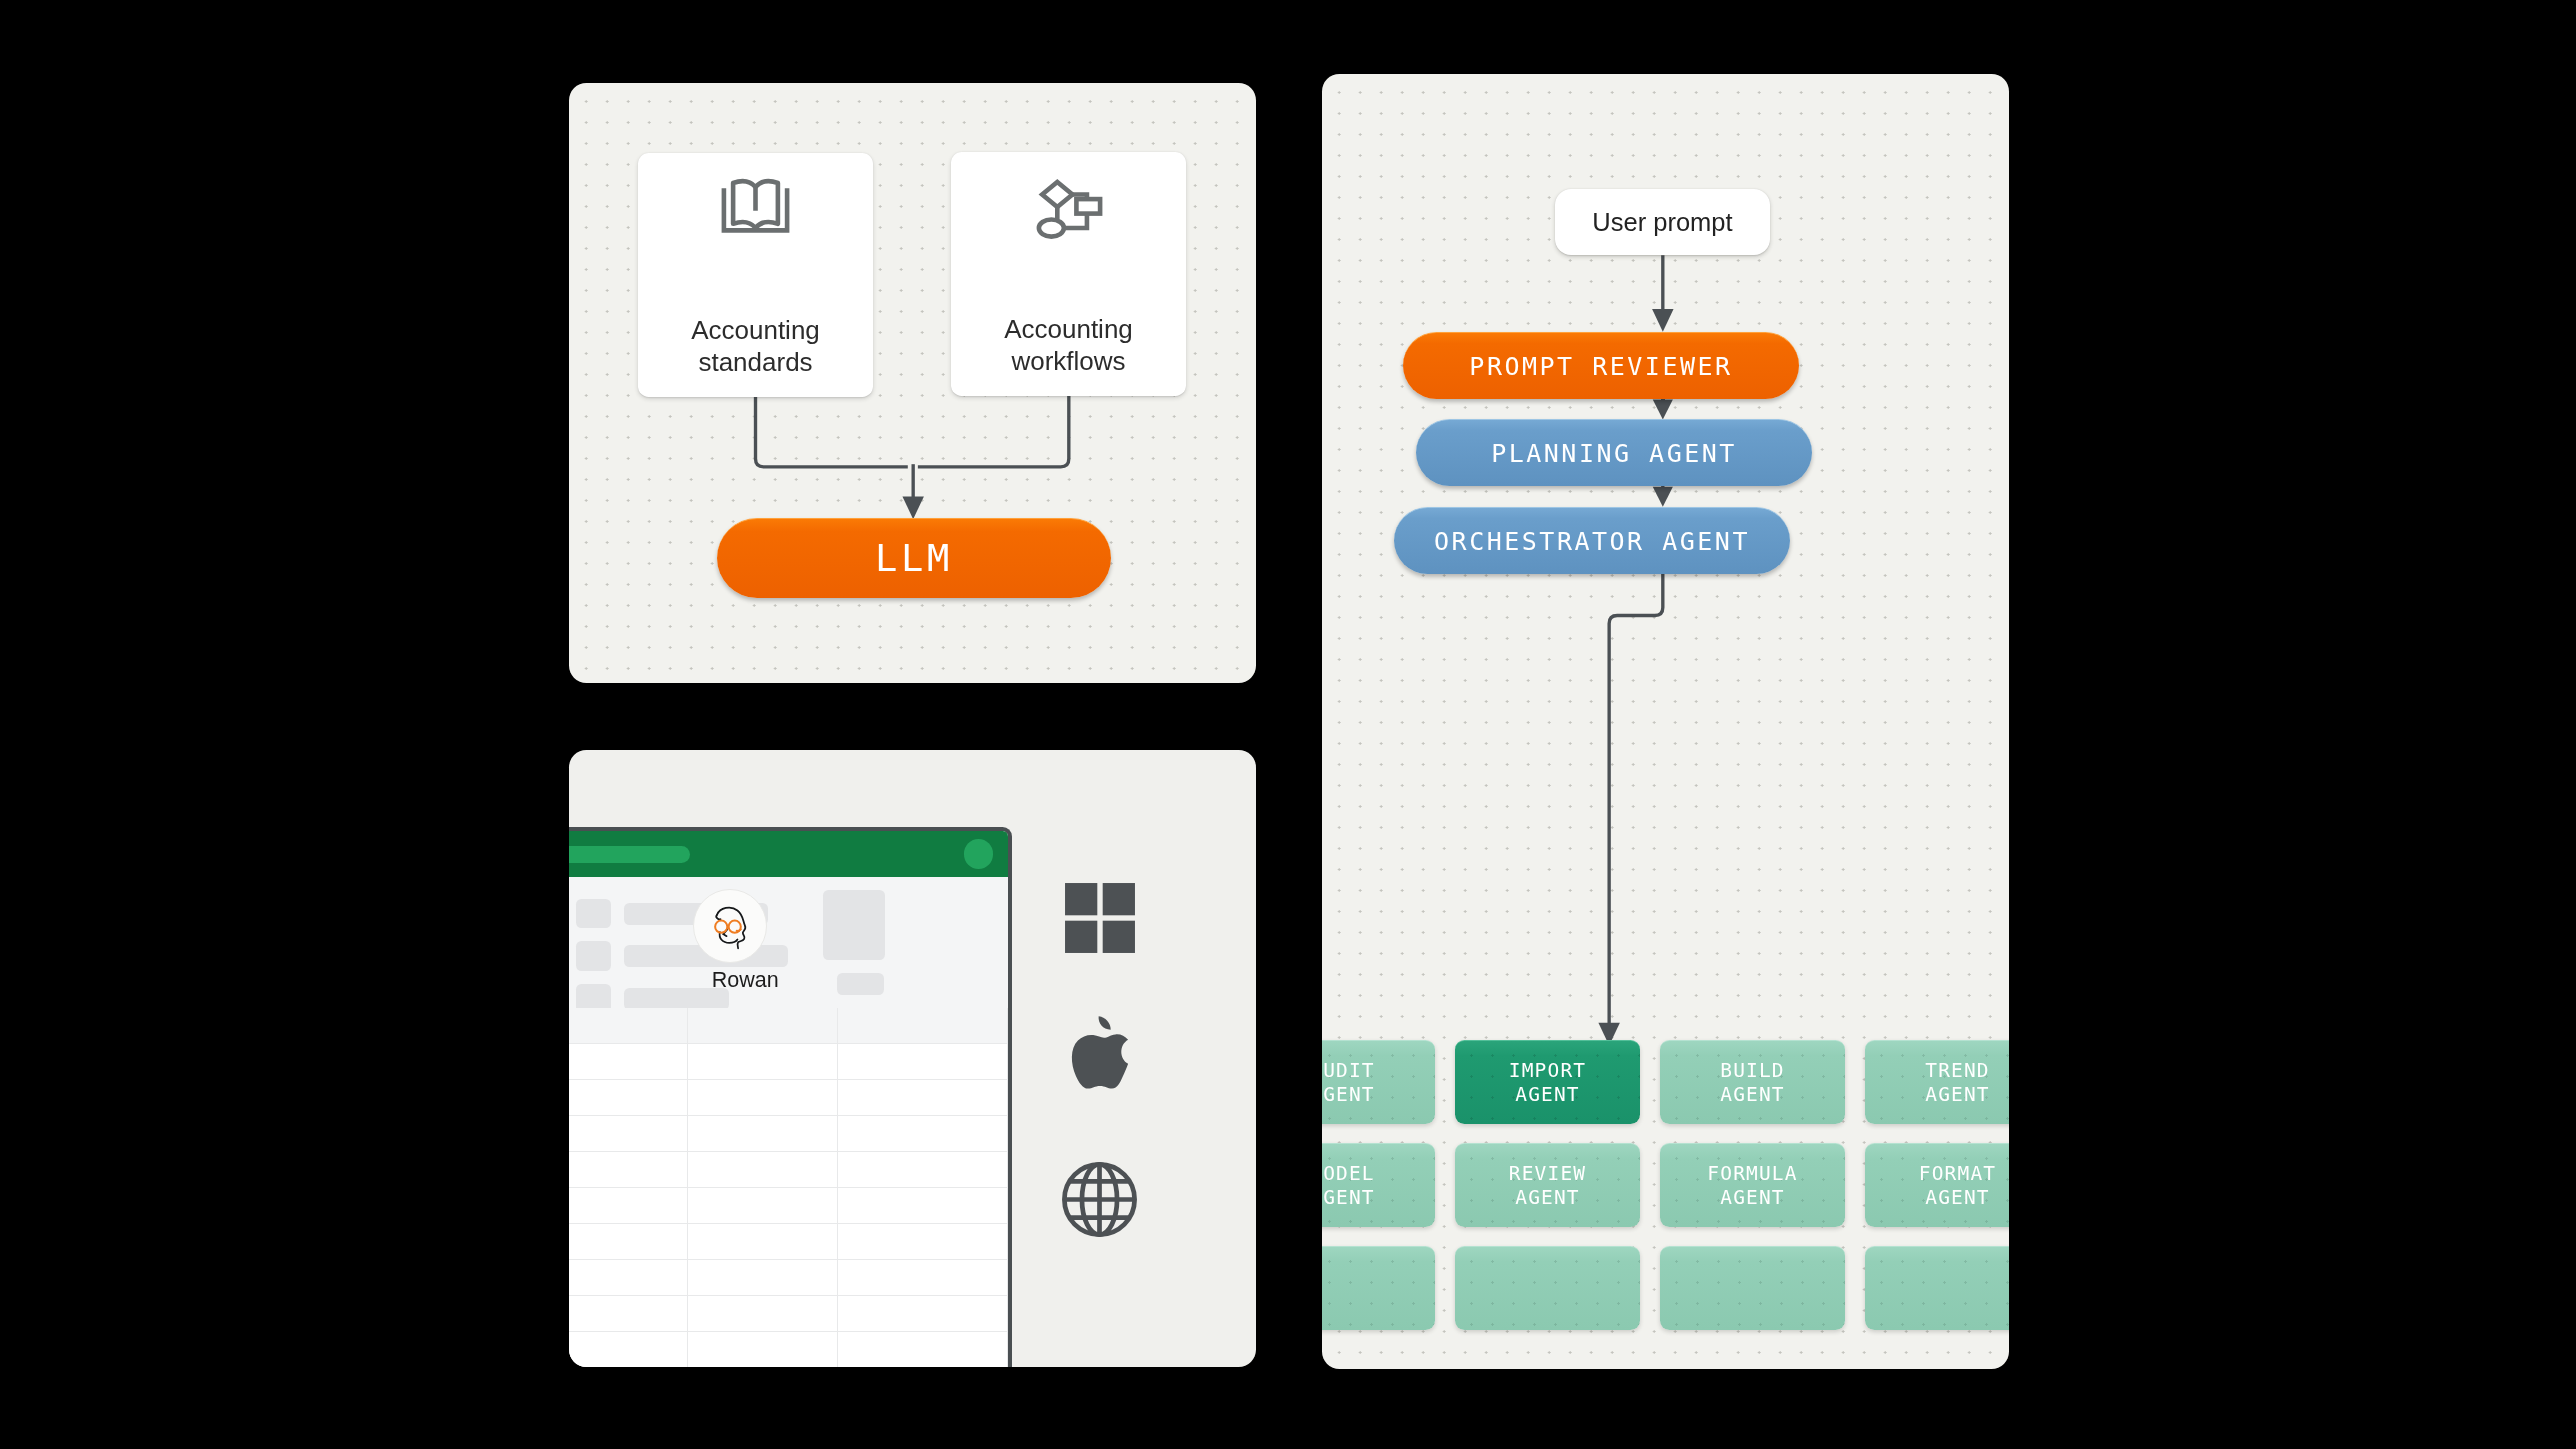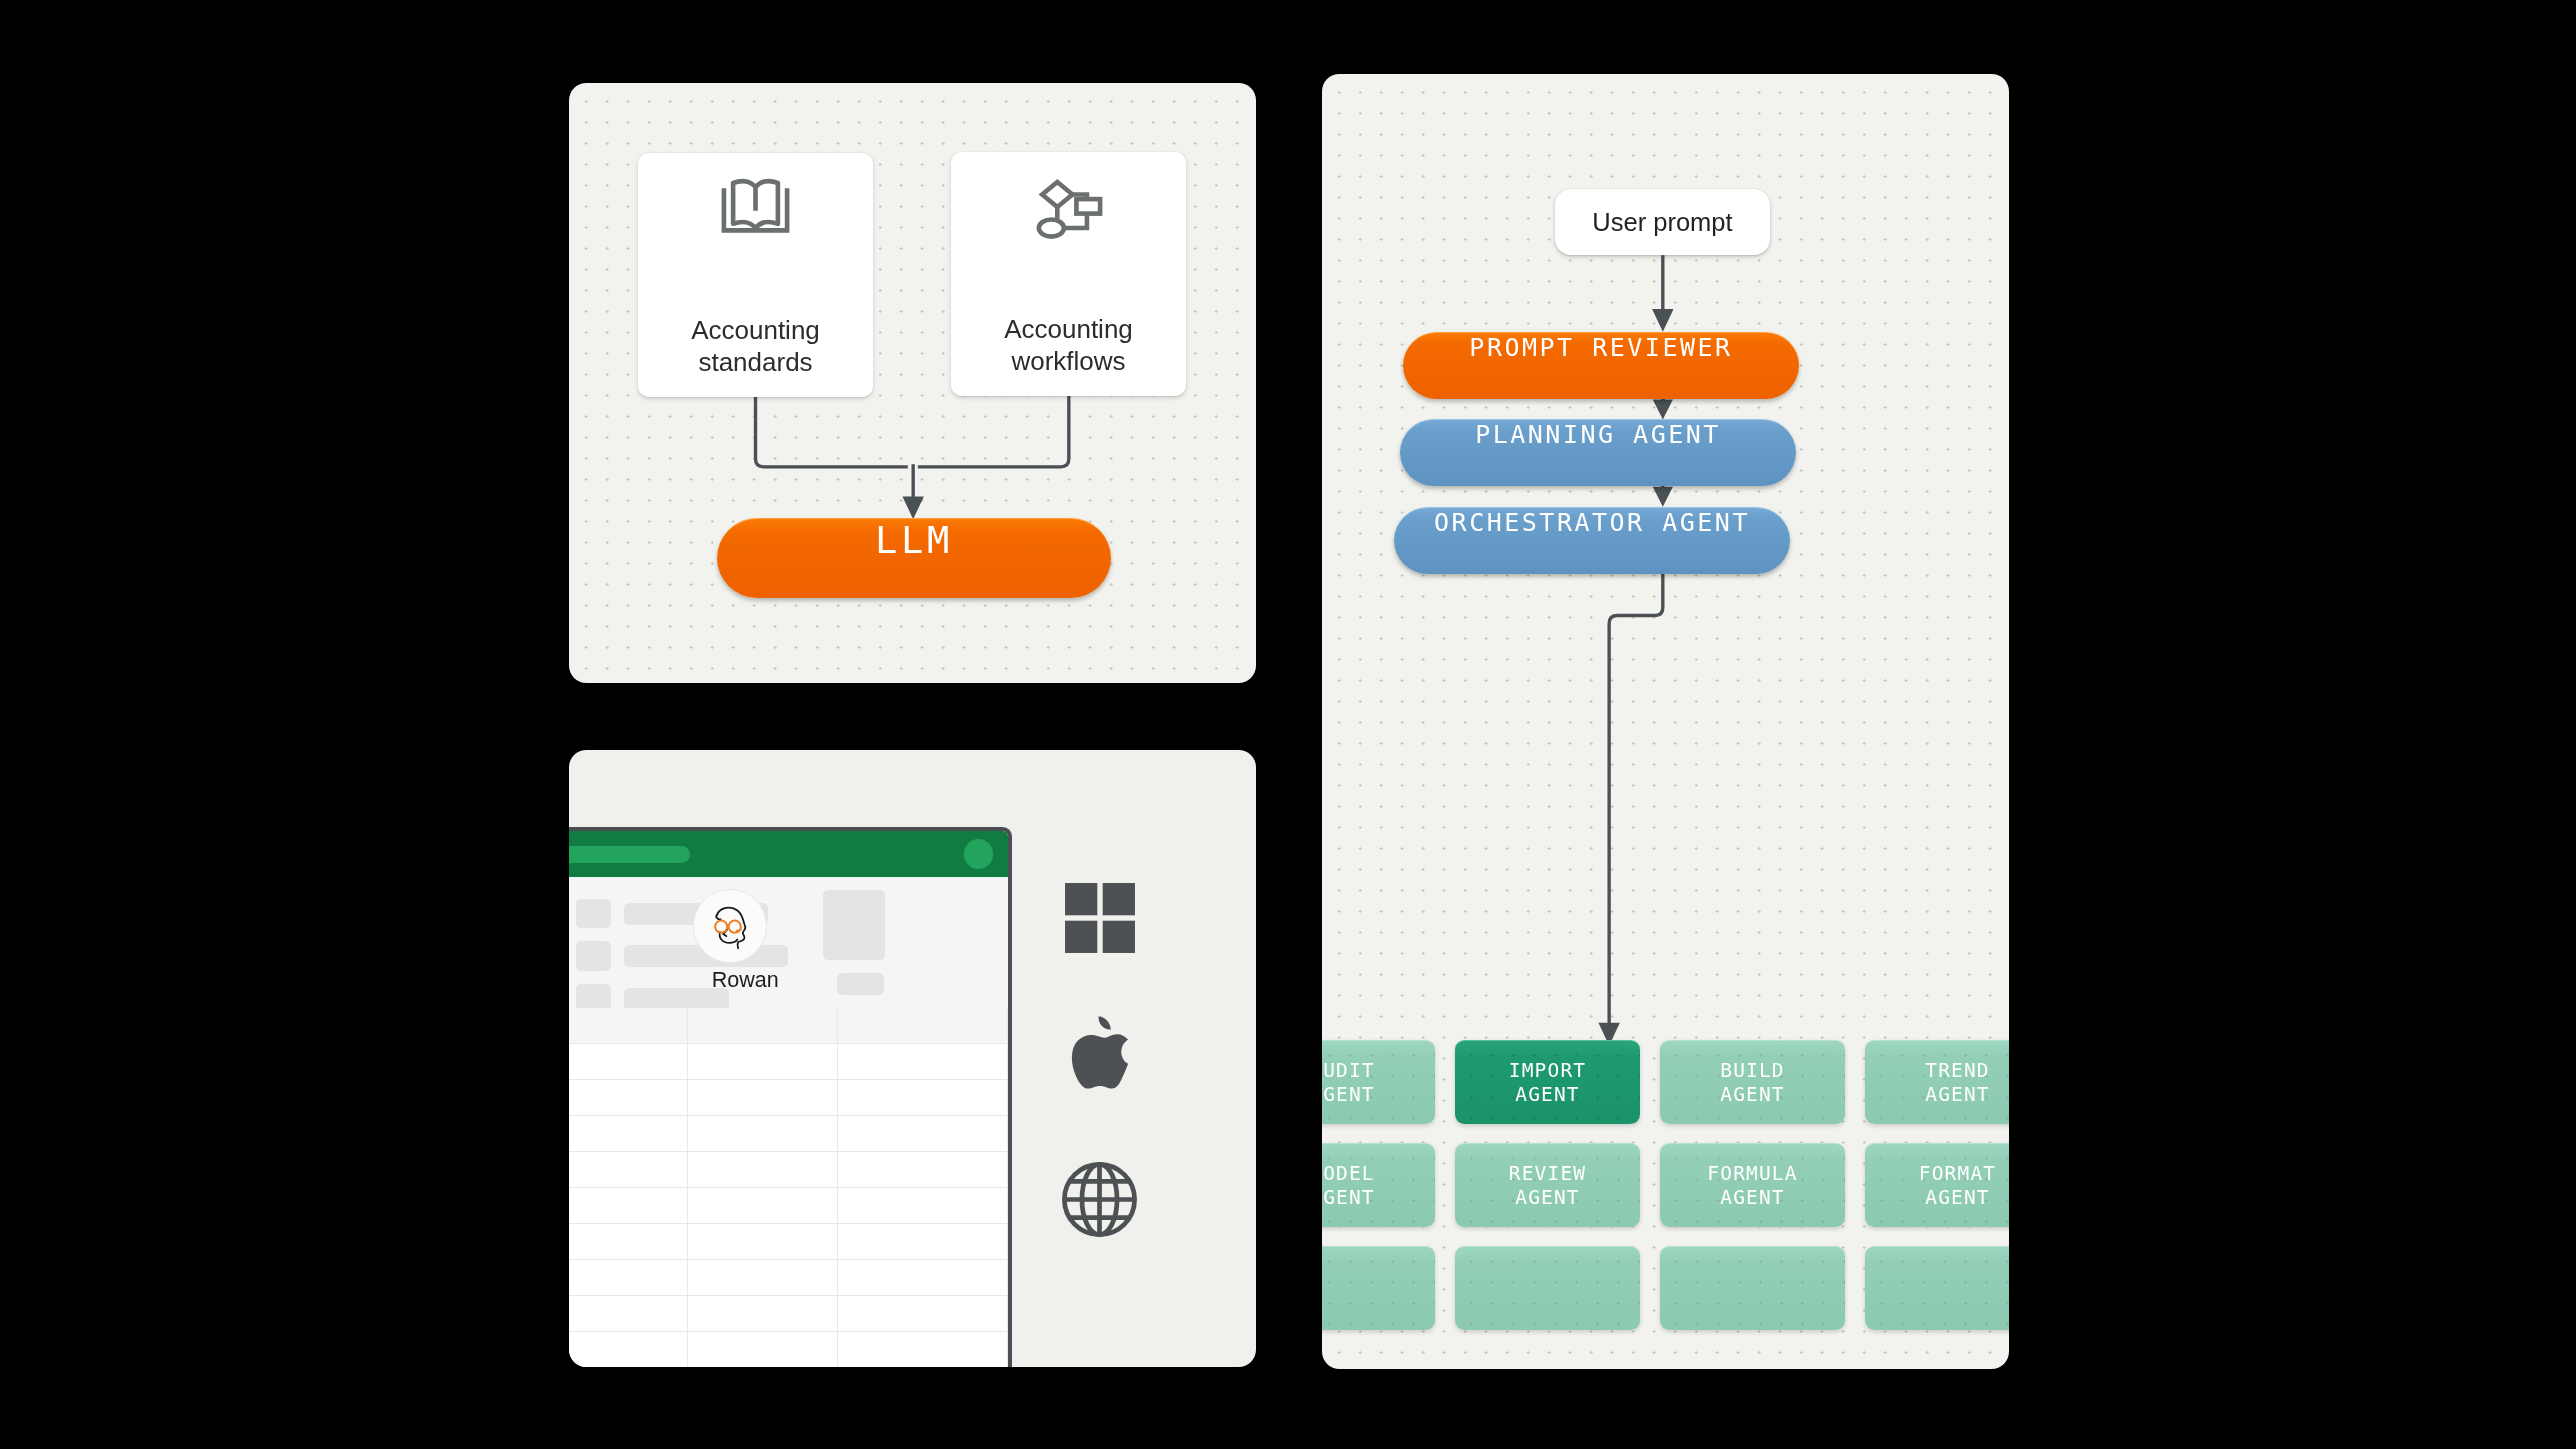--- a/index.html
+++ b/index.html
@@ -39,21 +39,21 @@
   .kcard .kicon{width:79px;height:70px;display:block;margin-bottom:27px;}
   .kcard .klabel{
     font-size:26px;line-height:32px;color:#2c2c2c;text-align:center;font-weight:400;margin-top:44px;
   }
 
   .connector{position:absolute;left:0;top:0;width:100%;height:100%;pointer-events:none;}
 
   .pill{
     position:absolute;
     border-radius:670px;
-    display:flex;align-items:flex-start;justify-content:center;
+    display:flex;align-items:center;justify-content:center;
     color:#fff;
     font-family:"DejaVu Sans Mono","Liberation Mono",monospace;
     letter-spacing:.10em;
     box-shadow:0 2.7px 4.7px rgba(0,0,0,.25);
   }
   .pill.orange{
     background:linear-gradient(#fa7a05 0%, #f46a00 16%, #ed6100 100%);
     border-top:1.3px solid #ffa13a;
   }
   .pill.blue{
@@ -69,21 +69,21 @@
     position:absolute;
     background:#ffffff;
     border-radius:16px;
     box-shadow:0 2px 4px rgba(40,40,35,.20), 0 0.7px 1.3px rgba(40,40,35,.12);
     display:flex;align-items:center;justify-content:center;
     font-size:25.5px;color:#222;
   }
   #node-user-prompt{left:233px;top:115px;width:215px;height:66px;}
 
   #pill-prompt-reviewer{left:81px;top:258px;width:396px;height:66px;font-size:25px;}
-  #pill-planning-agent{left:78px;top:345px;width:396px;height:66px;font-size:25px;}
+  #pill-planning-agent{left:94px;top:345px;width:396px;height:66px;font-size:25px;}
   #pill-orchestrator-agent{left:72px;top:433px;width:396px;height:66px;font-size:25px;}
 
   
   #agent-grid{
     position:absolute;left:-72px;top:966px;width:839px;
     display:grid;grid-template-columns:repeat(4,185px);
     gap:19px 20px;
   }
   .tile{
     height:83px;border-radius:9.4px;

